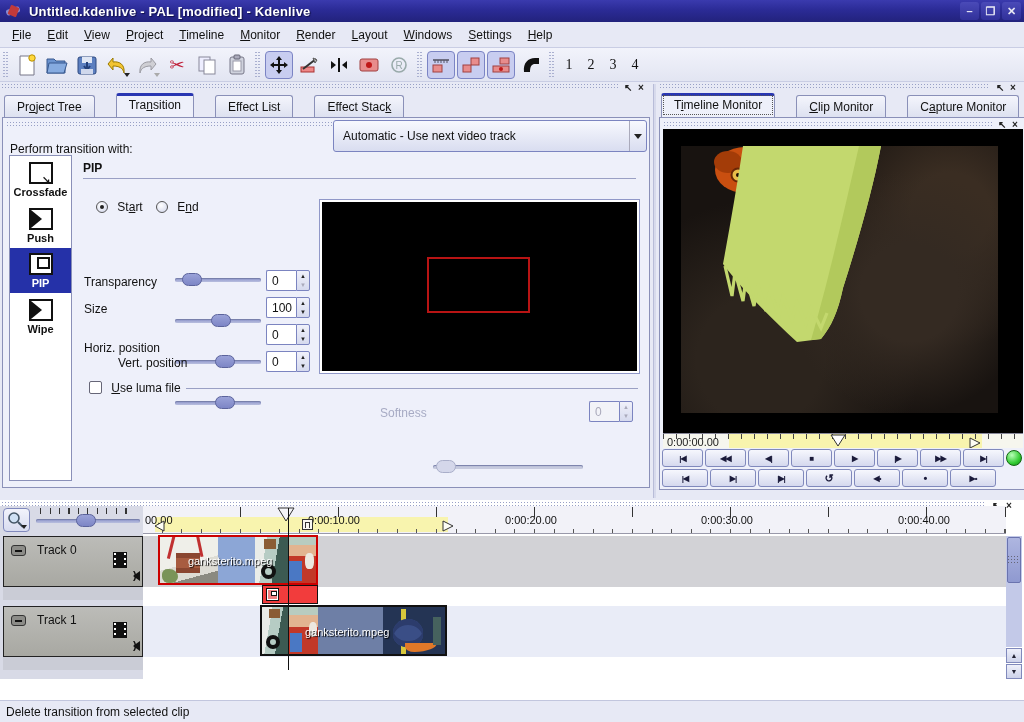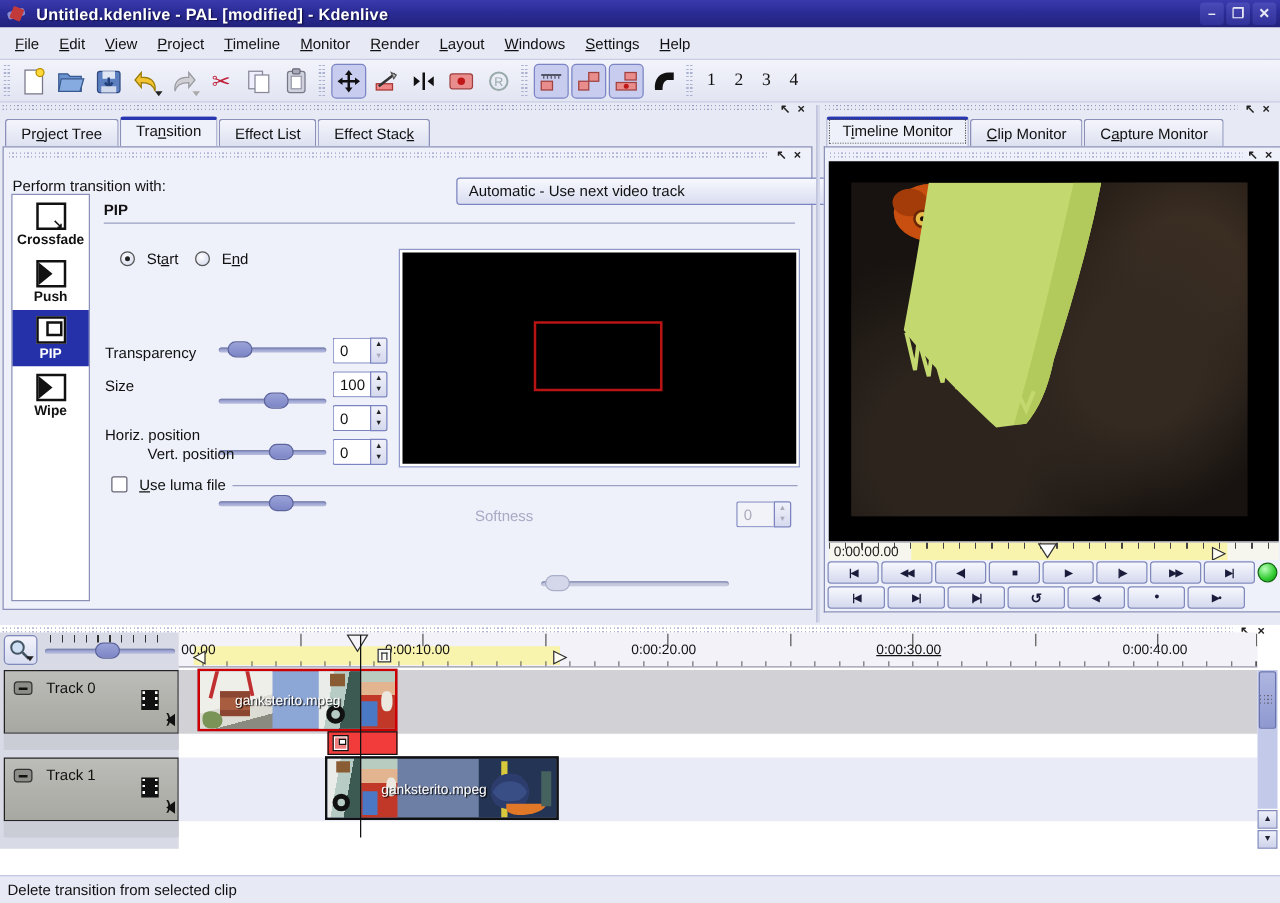--- a/index.html
+++ b/index.html
@@ -28,21 +28,21 @@
   .tool.pressed { background:#c8cdf0; border:1px solid #7b84c4; }
   .tool .dd { position:absolute; right:1px; bottom:2px; width:0; height:0; border-left:3px solid transparent; border-right:3px solid transparent; border-top:4px solid #222; }
   .tool .dd.dis { border-top-color:#aaa; }
   .tnum { width:22px; height:26px; display:flex; align-items:center; justify-content:center; font-size:14px; font-family:"Liberation Serif",serif; }
 
   
   .dots { background:repeating-linear-gradient(90deg,#98a0c6 0 1px,transparent 1px 3px) 0 0/100% 1px no-repeat, repeating-linear-gradient(90deg,#98a0c6 0 1px,transparent 1px 3px) 0 3px/100% 1px no-repeat; height:5px; }
   .dock-ico { font-size:10px; font-weight:bold; color:#222; line-height:9px; }
 
   
-  .tabrow { display:flex; align-items:flex-end; height:24px; }
+  .tabrow { display:flex; align-items:flex-end; height:24px;gap:20px; }
   .tab { border:1px solid #8a90b8; border-bottom:none; background:linear-gradient(180deg,#f4f5fc,#dde1f0); padding:4px 12px 3px; margin-right:1px; border-radius:3px 3px 0 0; font-size:12px; height:22px; }
   .tab.active { background:#eef0fa; border-top:3px solid #2936b2; padding-top:2px; height:24px; font-weight:normal; }
   .tab.focus { outline:1px dotted #555; outline-offset:-3px; }
   .tab u, u { text-decoration:underline; }
 
   .panel { background:#eef0fa; border:1px solid #8a90b8; }
 
   
   .combo { border:1px solid #7b84c0; border-radius:3px; background:linear-gradient(180deg,#f7f8fe,#d9ddf0); display:flex; align-items:center; }
   .combo .arrow-box { margin-left:auto; width:17px; align-self:stretch; border-left:1px solid #aab; display:flex; align-items:center; justify-content:center; }
@@ -254,21 +254,21 @@
   <div class="tab">Effect List</div>
   <div class="tab">Effect Stac<u>k</u></div>
 </div>
 
 <div class="abs panel" style="left:2px; top:117px; width:648px; height:371px;">
   <div class="abs dots" style="left:4px; top:4px; width:608px;"></div>
   <span class="abs dock-ico" style="left:618px; top:2px;">↖</span>
   <span class="abs dock-ico" style="left:632px; top:2px;">×</span>
 
   <div class="abs" style="left:7px; top:24px;">Perform transition with:</div>
-  <div class="abs combo" style="left:330px; top:24px; width:314px; height:22px; padding-left:9px;margin-left:32px;">
+  <div class="abs combo" style="left:330px; top:2px; width:314px; height:32px; padding-left:9px;">
     <span>Automatic - Use next video track</span>
     <span class="arrow-box">
         <span class="carrow"></span>
       </span>
   </div>
 
   <div class="abs tlist" style="left:6px; top:37px; width:63px; height:326px;">
     <div class="titem">
       <div class="ic ic-cross"></div>
       <div>Crossfade</div>
@@ -474,21 +474,21 @@
       <div class="handle" style="left:38%;"></div>
     </div>
 
   <div class="abs" style="left:143px; top:6px; width:863px; height:28px; background:#f2f2f8; border-bottom:1px solid #99a; overflow:hidden;">
     <div class="abs" style="left:12px; top:11px; width:293px; height:15px; background:#f8f4ae;"></div>
     <div class="abs" style="left:0; top:1px; width:863px; height:10px; background:repeating-linear-gradient(90deg,#333 0 1px,transparent 1px 98px); background-position:-1px 0;"></div>
     <div class="abs" style="left:0; top:23px; width:863px; height:5px; background:repeating-linear-gradient(90deg,#555 0 1px,transparent 1px 19.6px); background-position:-1px 0;"></div>
     <span class="abs" style="left:2px; top:8px; font-size:11px;">00.00</span>
     <span class="abs" style="left:165px; top:8px; font-size:11px;">0:00:10.00</span>
     <span class="abs" style="left:362px; top:8px; font-size:11px;">0:00:20.00</span>
-    <span class="abs" style="left:558px; top:8px; font-size:11px;text-decoration:underline;">0:00:30.00</span>
+    <span class="abs" style="left:558px; top:8px; font-size:11px;">0:00:30.00</span>
     <span class="abs" style="left:755px; top:8px; font-size:11px;">0:00:40.00</span>
     <svg class="abs" style="left:11px; top:14px;" width="12" height="12">
         <polygon points="10,1 1,6 10,11" fill="#fdfdf4" stroke="#333"></polygon>
       </svg>
     <svg class="abs" style="left:299px; top:14px;" width="12" height="12">
         <polygon points="1,1 11,6 1,11" fill="#fdfdf4" stroke="#333"></polygon>
       </svg>
     <svg class="abs" style="left:134px; top:1px;" width="18" height="15">
         <polygon points="1,1 17,1 9,14" fill="#f4f4f8" stroke="#333"></polygon>
       </svg>

